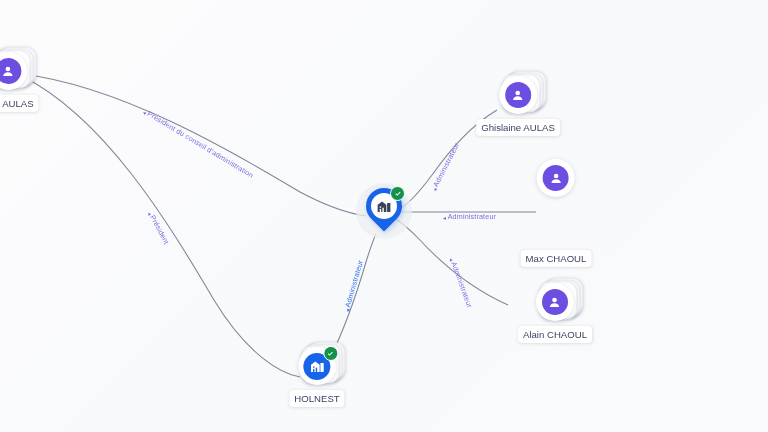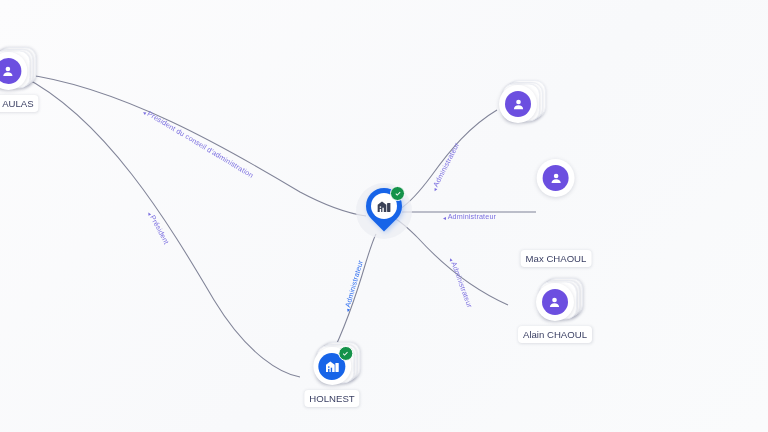--- a/index.html
+++ b/index.html
@@ -236,20 +236,21 @@
           <div class="stack-card" style="transform:translate(3px,-1.5px)"></div>
           <div class="node-ring">
             <div class="avatar">
               <svg viewBox="0 0 24 24">
                 <circle cx="12" cy="8" r="3.7"></circle>
                 <path d="M4.6 19.4c0-4 3.3-6.1 7.4-6.1s7.4 2.1 7.4 6.1z"></path>
               </svg>
             </div>
           </div>
         </div>
+        <div class="node-label">Ghislaine AULAS</div>
       </div>
       <div class="node" style="left: 556px; top: 211px; gap: 48px;">
         <div class="node-art">
           <div class="node-ring">
             <div class="avatar">
               <svg viewBox="0 0 24 24">
                 <circle cx="12" cy="8" r="3.7"></circle>
                 <path d="M4.6 19.4c0-4 3.3-6.1 7.4-6.1s7.4 2.1 7.4 6.1z"></path>
               </svg>
             </div>
@@ -266,21 +267,21 @@
             <div class="avatar">
               <svg viewBox="0 0 24 24">
                 <circle cx="12" cy="8" r="3.7"></circle>
                 <path d="M4.6 19.4c0-4 3.3-6.1 7.4-6.1s7.4 2.1 7.4 6.1z"></path>
               </svg>
             </div>
           </div>
         </div>
         <div class="node-label">Alain CHAOUL</div>
       </div>
-      <div class="node" style="left: 332px; top: 375px;">
+      <div class="node" style="left: 317px; top: 375px;">
         <div class="node-art">
           <div class="stack-card" style="transform:translate(9px,-5px)"></div>
           <div class="stack-card" style="transform:translate(6px,-3px)"></div>
           <div class="stack-card" style="transform:translate(3px,-1.5px)"></div>
           <div class="node-ring">
             <div class="company-circle">
               <svg viewBox="0 0 24 24">
                 <path d="M2.5 21V10.3L9 5.2l6.5 5.1V21z"></path>
                 <rect x="16.6" y="7.6" width="5" height="13.4" rx="0.6"></rect>
                 <rect x="5.6" y="12.6" width="2.1" height="2.1" fill="#1764e8"></rect>

